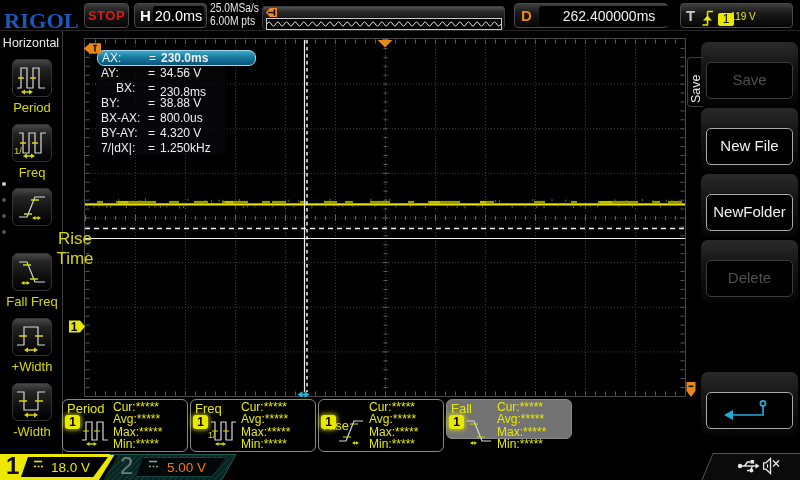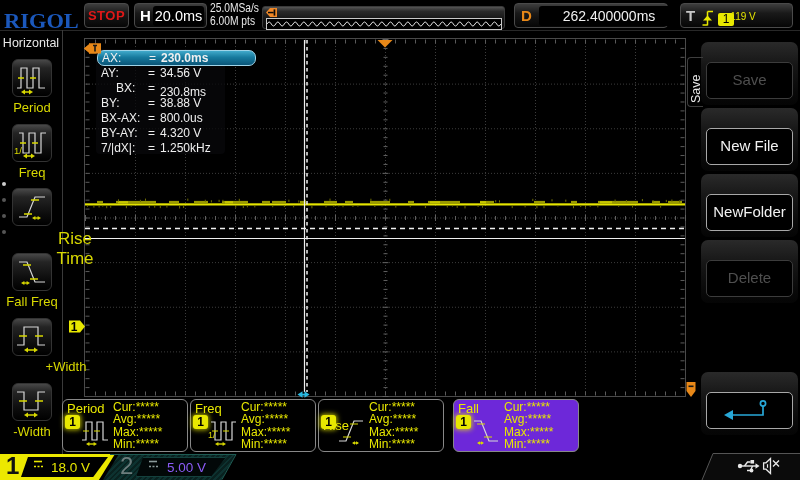--- a/index.html
+++ b/index.html
@@ -601,21 +601,21 @@
 <div class="abs" style="left:12px;top:318px;width:40px;height:38px;border-radius:6px;
       background:linear-gradient(#484848 0,#242424 22%,#0c0c0c 70%,#000);border:1px solid #333;box-sizing:border-box;">
       <svg width="38" height="36" viewBox="0 0 38 36">
       <path d="M4 26 L11 26 L11 8 L25 8 L25 26 L32 26" stroke="#d8d8d8" stroke-width="1.2" fill="none"></path>
 <path d="M6 17 L14 17 M22 17 L30 17" stroke="#d8d800" stroke-width="1.3"></path>
 <path d="M13 31 L23 31" stroke="#d8d800" stroke-width="1.5"></path>
       <path d="M11 31 L15 28.6 L15 33.4 Z" fill="#d8d800"></path>
       <path d="M25 31 L21 28.6 L21 33.4 Z" fill="#d8d800"></path>
     </svg>
   </div>
-    <div class="abs" style="left:0px;top:359px;width:64px;text-align:center;color:#d8d800;font-size:13px;padding-left:34px;">+Width</div>
+    <div class="abs" style="left:0px;top:359px;width:64px;text-align:center;color:#d8d800;font-size:13px;">+Width</div>
 <div class="abs" style="left:12px;top:383px;width:40px;height:38px;border-radius:6px;
       background:linear-gradient(#484848 0,#242424 22%,#0c0c0c 70%,#000);border:1px solid #333;box-sizing:border-box;">
       <svg width="38" height="36" viewBox="0 0 38 36">
       <path d="M4 8 L11 8 L11 26 L25 26 L25 8 L32 8" stroke="#d8d8d8" stroke-width="1.2" fill="none"></path>
 <path d="M6 17 L14 17 M22 17 L30 17" stroke="#d8d800" stroke-width="1.3"></path>
 <path d="M13 31 L23 31" stroke="#d8d800" stroke-width="1.5"></path>
       <path d="M11 31 L15 28.6 L15 33.4 Z" fill="#d8d800"></path>
       <path d="M25 31 L21 28.6 L21 33.4 Z" fill="#d8d800"></path>
     </svg>
   </div>
@@ -698,22 +698,22 @@
            box-shadow:0 0 5px 1px rgba(230,230,0,0.8);">1</div>
       <svg class="abs" style="left:17px;top:10px;" width="30" height="38" viewBox="0 0 30 38">
       <path d="M3 31 L10 31 L18 11 L27 11" stroke="#d8d8d8" stroke-width="1.2" fill="none"></path>
  <path d="M7 27 L15 27 M14 14 L22 14" stroke="#d8d800" stroke-width="1.2"></path>
  <path d="M17.5 33 L21.5 33" stroke="#d8d800" stroke-width="1.3"></path>
       <path d="M16 33 L19 31.2 L19 34.8 Z" fill="#d8d800"></path>
       <path d="M23 33 L20 31.2 L20 34.8 Z" fill="#d8d800"></path>
     </svg>
       <div class="abs" style="left:50px;top:1px;line-height:12.3px;font-size:12px;">Cur:*****<br>Avg:*****<br>Max:*****<br>Min:*****</div>
     </div>
-<div class="abs" style="left:446px;top:399px;width:126px;height:53px;border-radius:6px;
-      background:#6d28d9;border:1.5px solid #888;box-sizing:border-box;color:#e8e800;font-size:13px;margin-left:7px;">
+<div class="abs" style="left:446px;top:399px;width:126px;height:40px;border-radius:6px;
+      background:#737373;border:1.5px solid #888;box-sizing:border-box;color:#e8e800;font-size:13px;">
       <div class="abs" style="left:4px;top:1px;">Fall</div>
       <div class="abs" style="left:2px;top:15px;width:15px;height:14px;background:#e8e800;border-radius:3px;
            color:#000;font-weight:bold;font-size:12px;text-align:center;line-height:14px;
            box-shadow:0 0 5px 1px rgba(230,230,0,0.8);">1</div>
       <svg class="abs" style="left:17px;top:10px;" width="30" height="38" viewBox="0 0 30 38">
       <path d="M3 11 L10 11 L18 31 L27 31" stroke="#d8d8d8" stroke-width="1.2" fill="none"></path>
  <path d="M6 14 L14 14 M13 27 L21 27" stroke="#d8d800" stroke-width="1.2"></path>
  <path d="M7.5 33 L11.5 33" stroke="#d8d800" stroke-width="1.3"></path>
       <path d="M6 33 L9 31.2 L9 34.8 Z" fill="#d8d800"></path>
       <path d="M13 33 L10 31.2 L10 34.8 Z" fill="#d8d800"></path>
@@ -735,21 +735,21 @@
 <svg class="abs" style="left:100px;top:453px;" width="140" height="27" viewBox="0 0 140 27">
   <path d="M10 1.5 L136 1.5 L122 26.5" stroke="#1e5a52" stroke-width="1" fill="none"></path>
   </svg>
 <div class="abs" style="left:120px;top:452px;color:#6d7d7d;font-size:24px;">2</div>
 <div class="abs" style="left:136px;top:457px;width:90px;height:20px;background:#020808;
   border:1px solid #14413d;box-sizing:border-box;clip-path:polygon(8% 0,100% 0,83% 100%,0 100%);"></div>
 <svg class="abs" style="left:148px;top:460px;" width="10" height="9" viewBox="0 0 10 9">
   <path d="M1 1.5 L9 1.5" stroke="#8a9a9a" stroke-width="1.6"></path>
   <path d="M1 6.5 L3 6.5 M4.5 6.5 L6.5 6.5 M8 6.5 L10 6.5" stroke="#8a9a9a" stroke-width="1.6"></path>
   </svg>
-<div class="abs" style="left:167px;top:460px;color:#8b5cf6;font-size:13.5px;">5.00 V</div>
+<div class="abs" style="left:167px;top:460px;color:#f97316;font-size:13.5px;">5.00 V</div>
 <svg class="abs" style="left:696px;top:450px;" width="104" height="30" viewBox="0 0 104 30">
   <polygon points="17,3.5 104,3.5 104,30 6,30" fill="#0b0b0b" stroke="none"></polygon>
   <path d="M104 3.5 L17 3.5 L6 30" stroke="#555" stroke-width="1" fill="none"></path>
   </svg>
 <svg class="abs" style="left:736px;top:456px;" width="52" height="20" viewBox="0 0 52 20">
   <g stroke="#e8e8e8" fill="#e8e8e8">
     <circle cx="4" cy="10" r="2.2" stroke="none"></circle>
     <path d="M5 10 L20 10" stroke-width="1.4" fill="none"></path>
     <path d="M8.5 10 L11.5 6 L14.5 6" stroke-width="1.4" fill="none"></path>
     <path d="M11 14.5 L14.5 14.5 L16.5 10" stroke-width="1.4" fill="none"></path>

